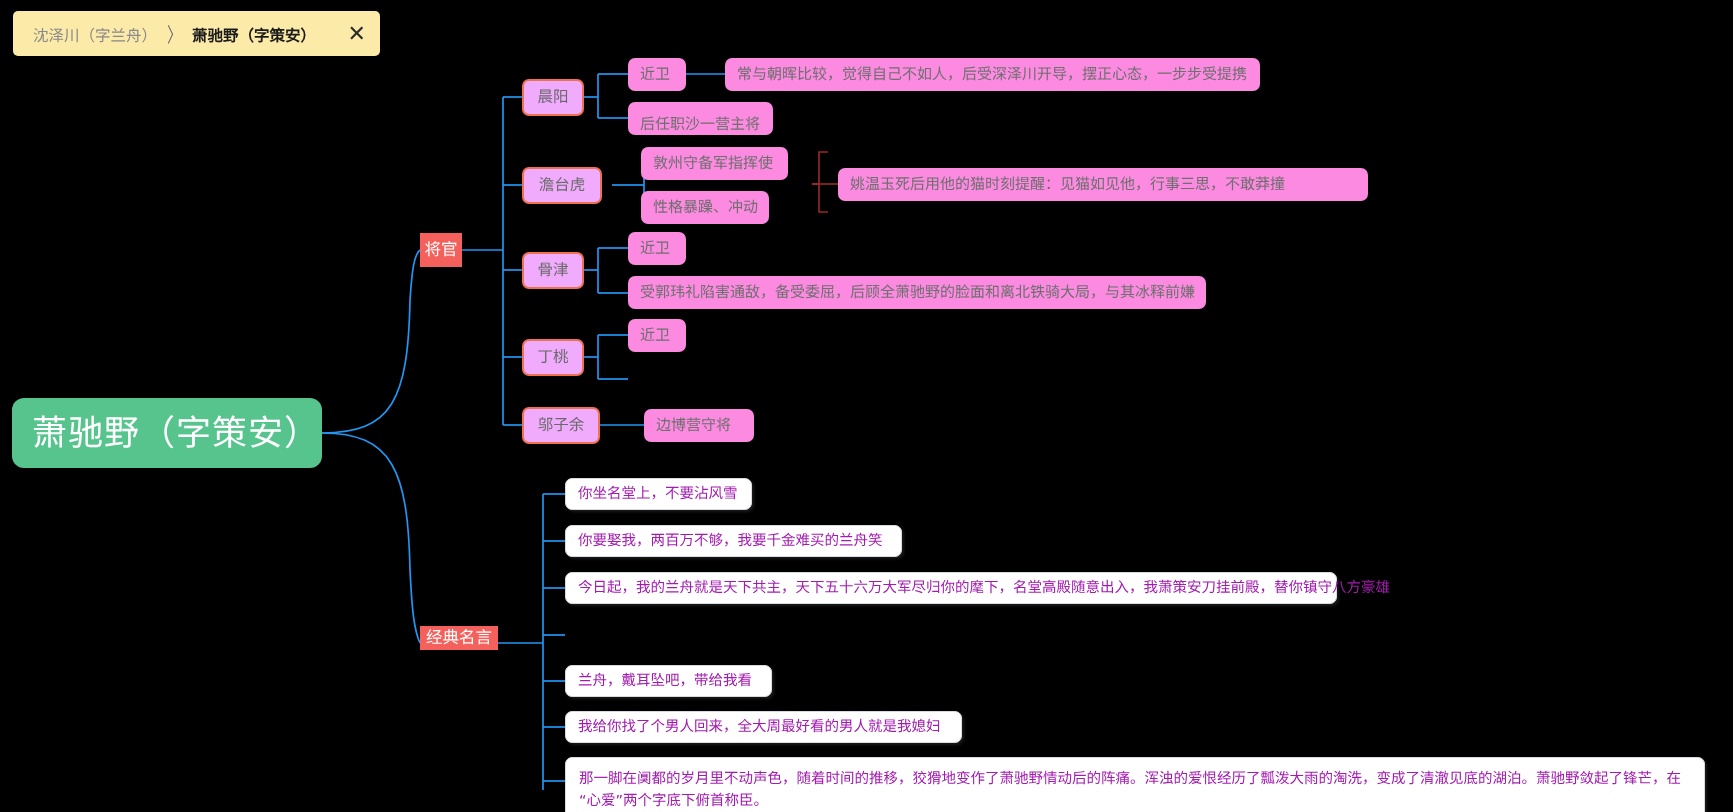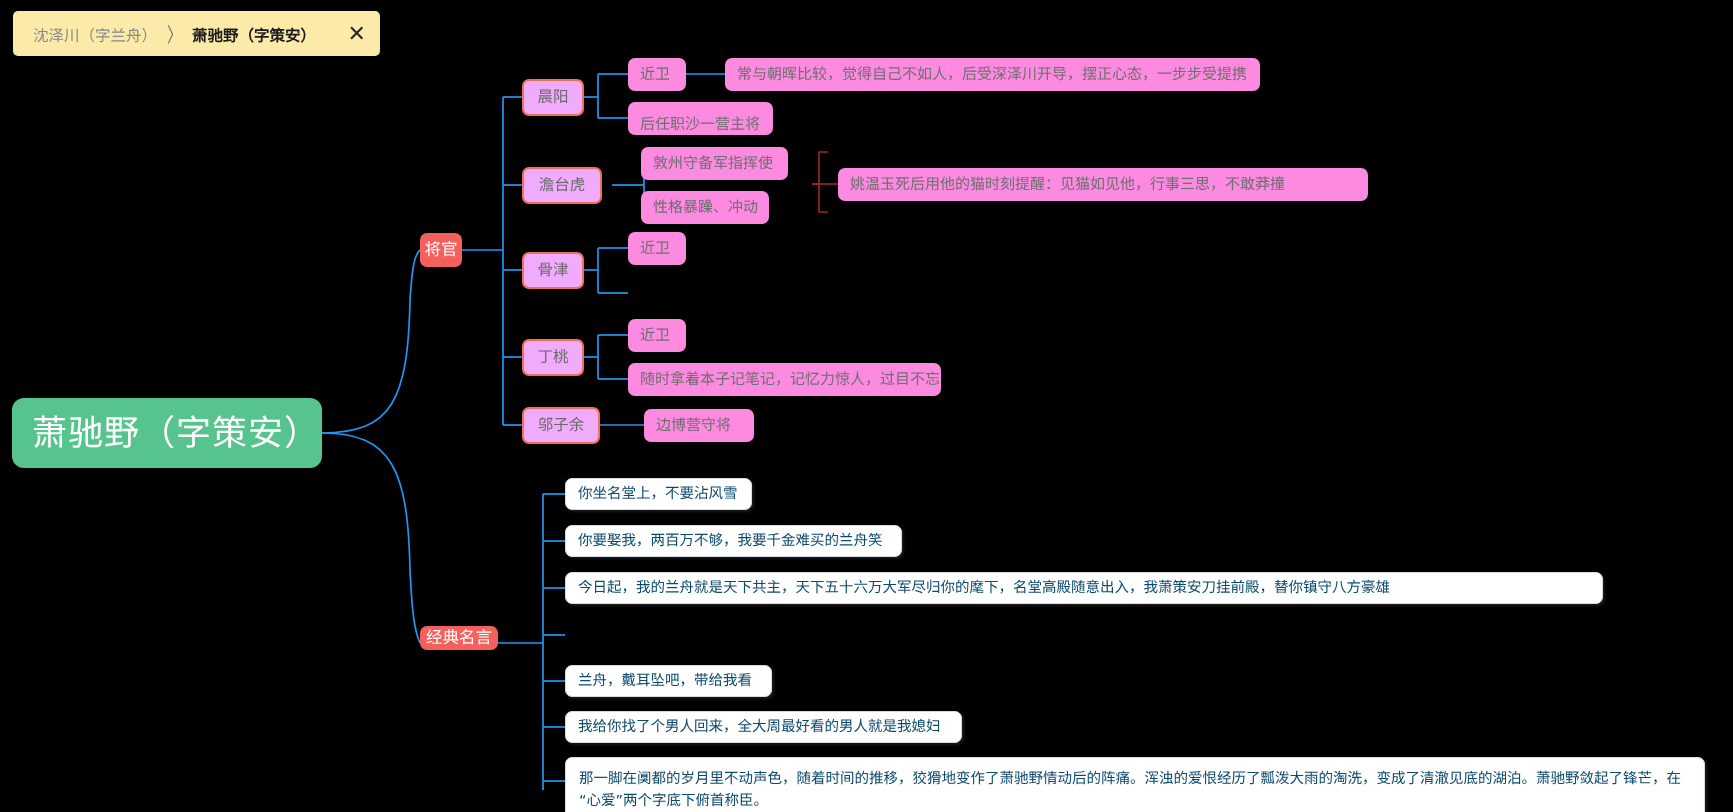--- a/index.html
+++ b/index.html
@@ -78,21 +78,21 @@
     color: #ffffff;
     border-radius: 12px;
     font-size: 35px;
     padding: 0 20px;
     letter-spacing: 1px;
   }
 
   .node-branch {
     background: #f4615c;
     color: #ffffff;
-    border-radius: 7px;
+    border-radius: 0;
     font-size: 16.5px;
     padding: 0 13px;
     justify-content: center;
   }
 
   .node-person {
     background: #f0abfc;
     border: 2px solid #f0714f;
     border-radius: 7px;
     color: #6a6a6a;
@@ -106,21 +106,21 @@
     border-radius: 7px;
     color: #6f6f6f;
     font-size: 15px;
     padding: 0 12px;
   }
 
   .node-quote {
     background: #ffffff;
     border: 1.5px solid #d7dae0;
     border-radius: 7px;
-    color: #0c4a6e;
+    color: #a21caf;
     font-size: 14.5px;
     padding: 0 12px;
     box-shadow: 2px 2px 3px rgba(255,255,255,0.10);
   }
 
   .node-quote.wrapped {
     white-space: normal;
     align-items: flex-start;
     padding: 9px 13px;
     line-height: 1.55;
@@ -231,45 +231,45 @@
   <div class="node node-detail" style="left:838px; top:168px; width:530px; height:33px;">
     <span>姚温玉死后用他的猫时刻提醒：见猫如见他，行事三思，不敢莽撞</span>
   </div>
 
   <div class="node node-person" style="left:522px; top:252px; width:62px; height:37px;">
     <span>骨津</span>
   </div>
   <div class="node node-detail" style="left:628px; top:232px; width:58px; height:33px;">
     <span>近卫</span>
   </div>
+  <div class="node node-detail" style="left:628px; top:276px; width:578px; height:33px;">
+    <span>受郭玮礼陷害通敌，备受委屈，后顾全萧驰野的脸面和离北铁骑大局，与其冰释前嫌</span>
+  </div>
 
   <div class="node node-person" style="left:522px; top:339px; width:62px; height:37px;">
     <span>丁桃</span>
   </div>
   <div class="node node-detail" style="left:628px; top:319px; width:58px; height:33px;">
     <span>近卫</span>
   </div>
-  <div class="node node-detail" style="left:628px; top:363px; width:313px; height:33px;">
-    <span>随时拿着本子记笔记，记忆力惊人，过目不忘</span>
-  </div>
 
   <div class="node node-person" style="left:522px; top:407px; width:78px; height:37px;text-align:right;">
     <span>邬子余</span>
   </div>
   <div class="node node-detail" style="left:644px; top:409px; width:110px; height:33px;">
     <span>边博营守将</span>
   </div>
 
   <div class="node node-quote" style="left:565px; top:478px; width:187px; height:32px;">
     <span>你坐名堂上，不要沾风雪</span>
   </div>
   <div class="node node-quote" style="left:565px; top:525px; width:337px; height:32px;">
     <span>你要娶我，两百万不够，我要千金难买的兰舟笑</span>
   </div>
-  <div class="node node-quote" style="left:565px; top:572px; width:1038px; height:32px;">
+  <div class="node node-quote" style="left:565px; top:572px; width:772px; height:32px;">
     <span>今日起，我的兰舟就是天下共主，天下五十六万大军尽归你的麾下，名堂高殿随意出入，我萧策安刀挂前殿，替你镇守八方豪雄</span>
   </div>
   <div class="node node-quote" style="left:565px; top:665px; width:207px; height:32px;">
     <span>兰舟，戴耳坠吧，带给我看</span>
   </div>
   <div class="node node-quote" style="left:565px; top:711px; width:397px; height:32px;">
     <span>我给你找了个男人回来，全大周最好看的男人就是我媳妇</span>
   </div>
   <div class="node node-quote wrapped" style="left:565px; top:757px; width:1140px; height:62px;">
     <span>那一脚在阒都的岁月里不动声色，随着时间的推移，狡猾地变作了萧驰野情动后的阵痛。浑浊的爱恨经历了瓢泼大雨的淘洗，变成了清澈见底的湖泊。萧驰野敛起了锋芒，在“心爱”两个字底下俯首称臣。</span>

